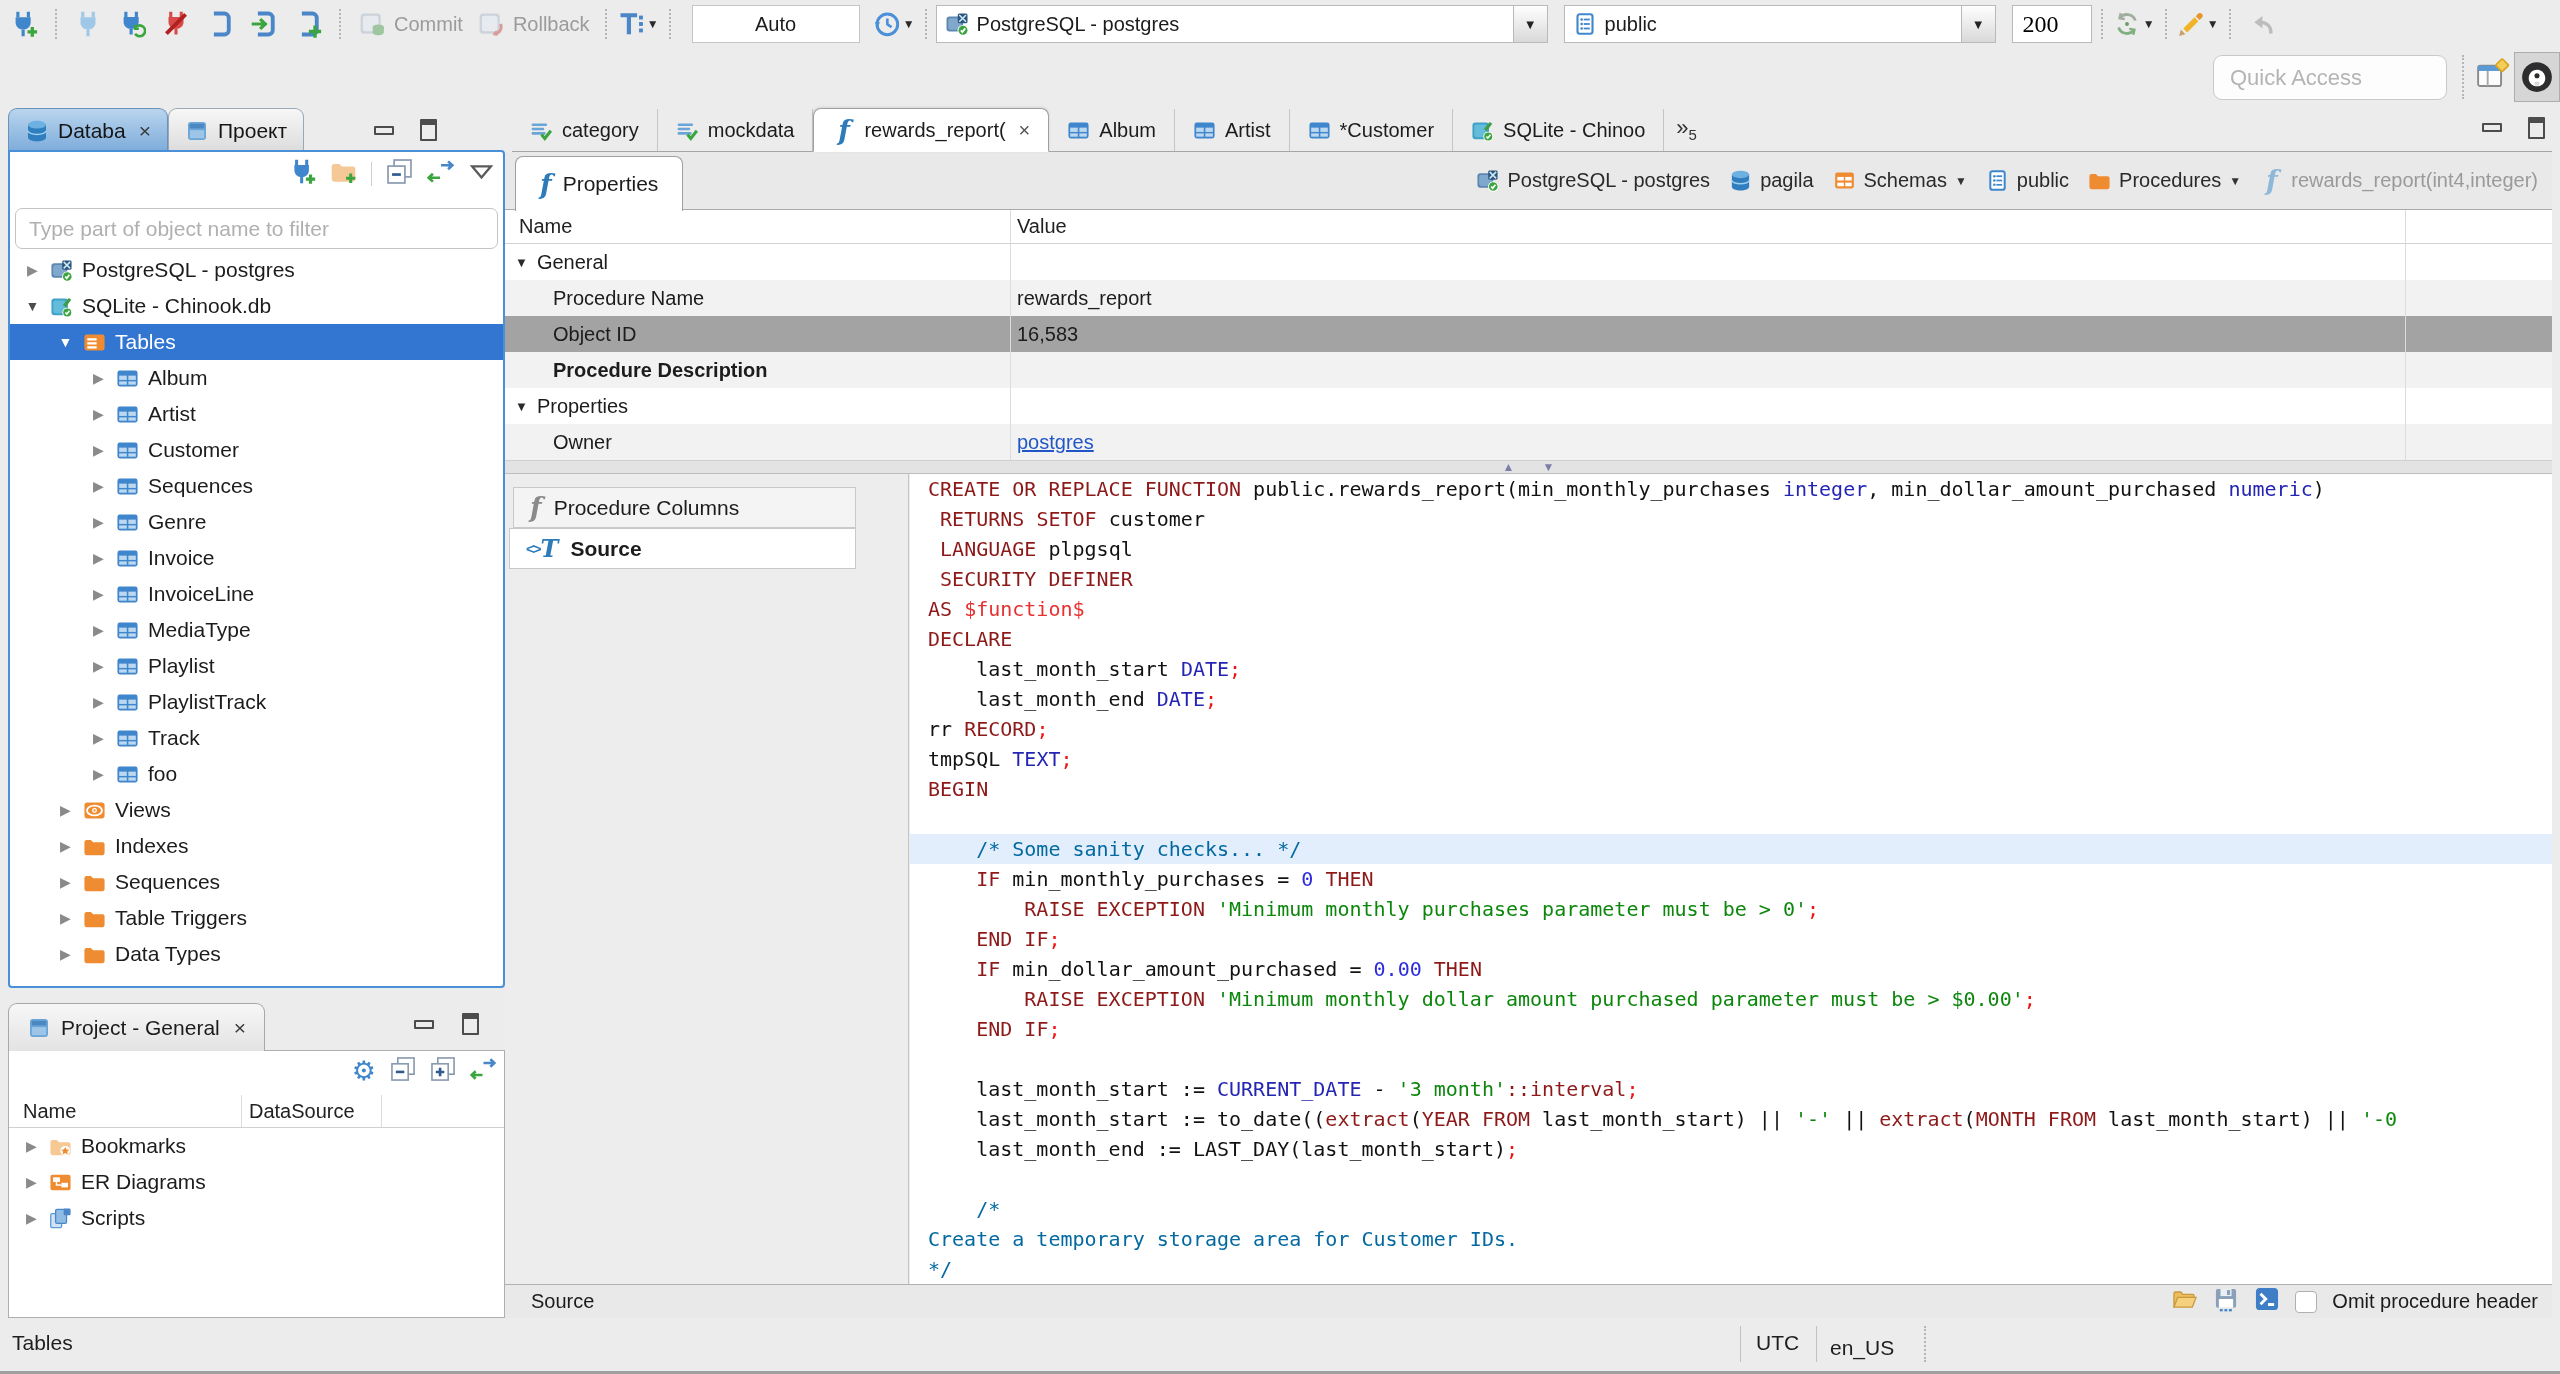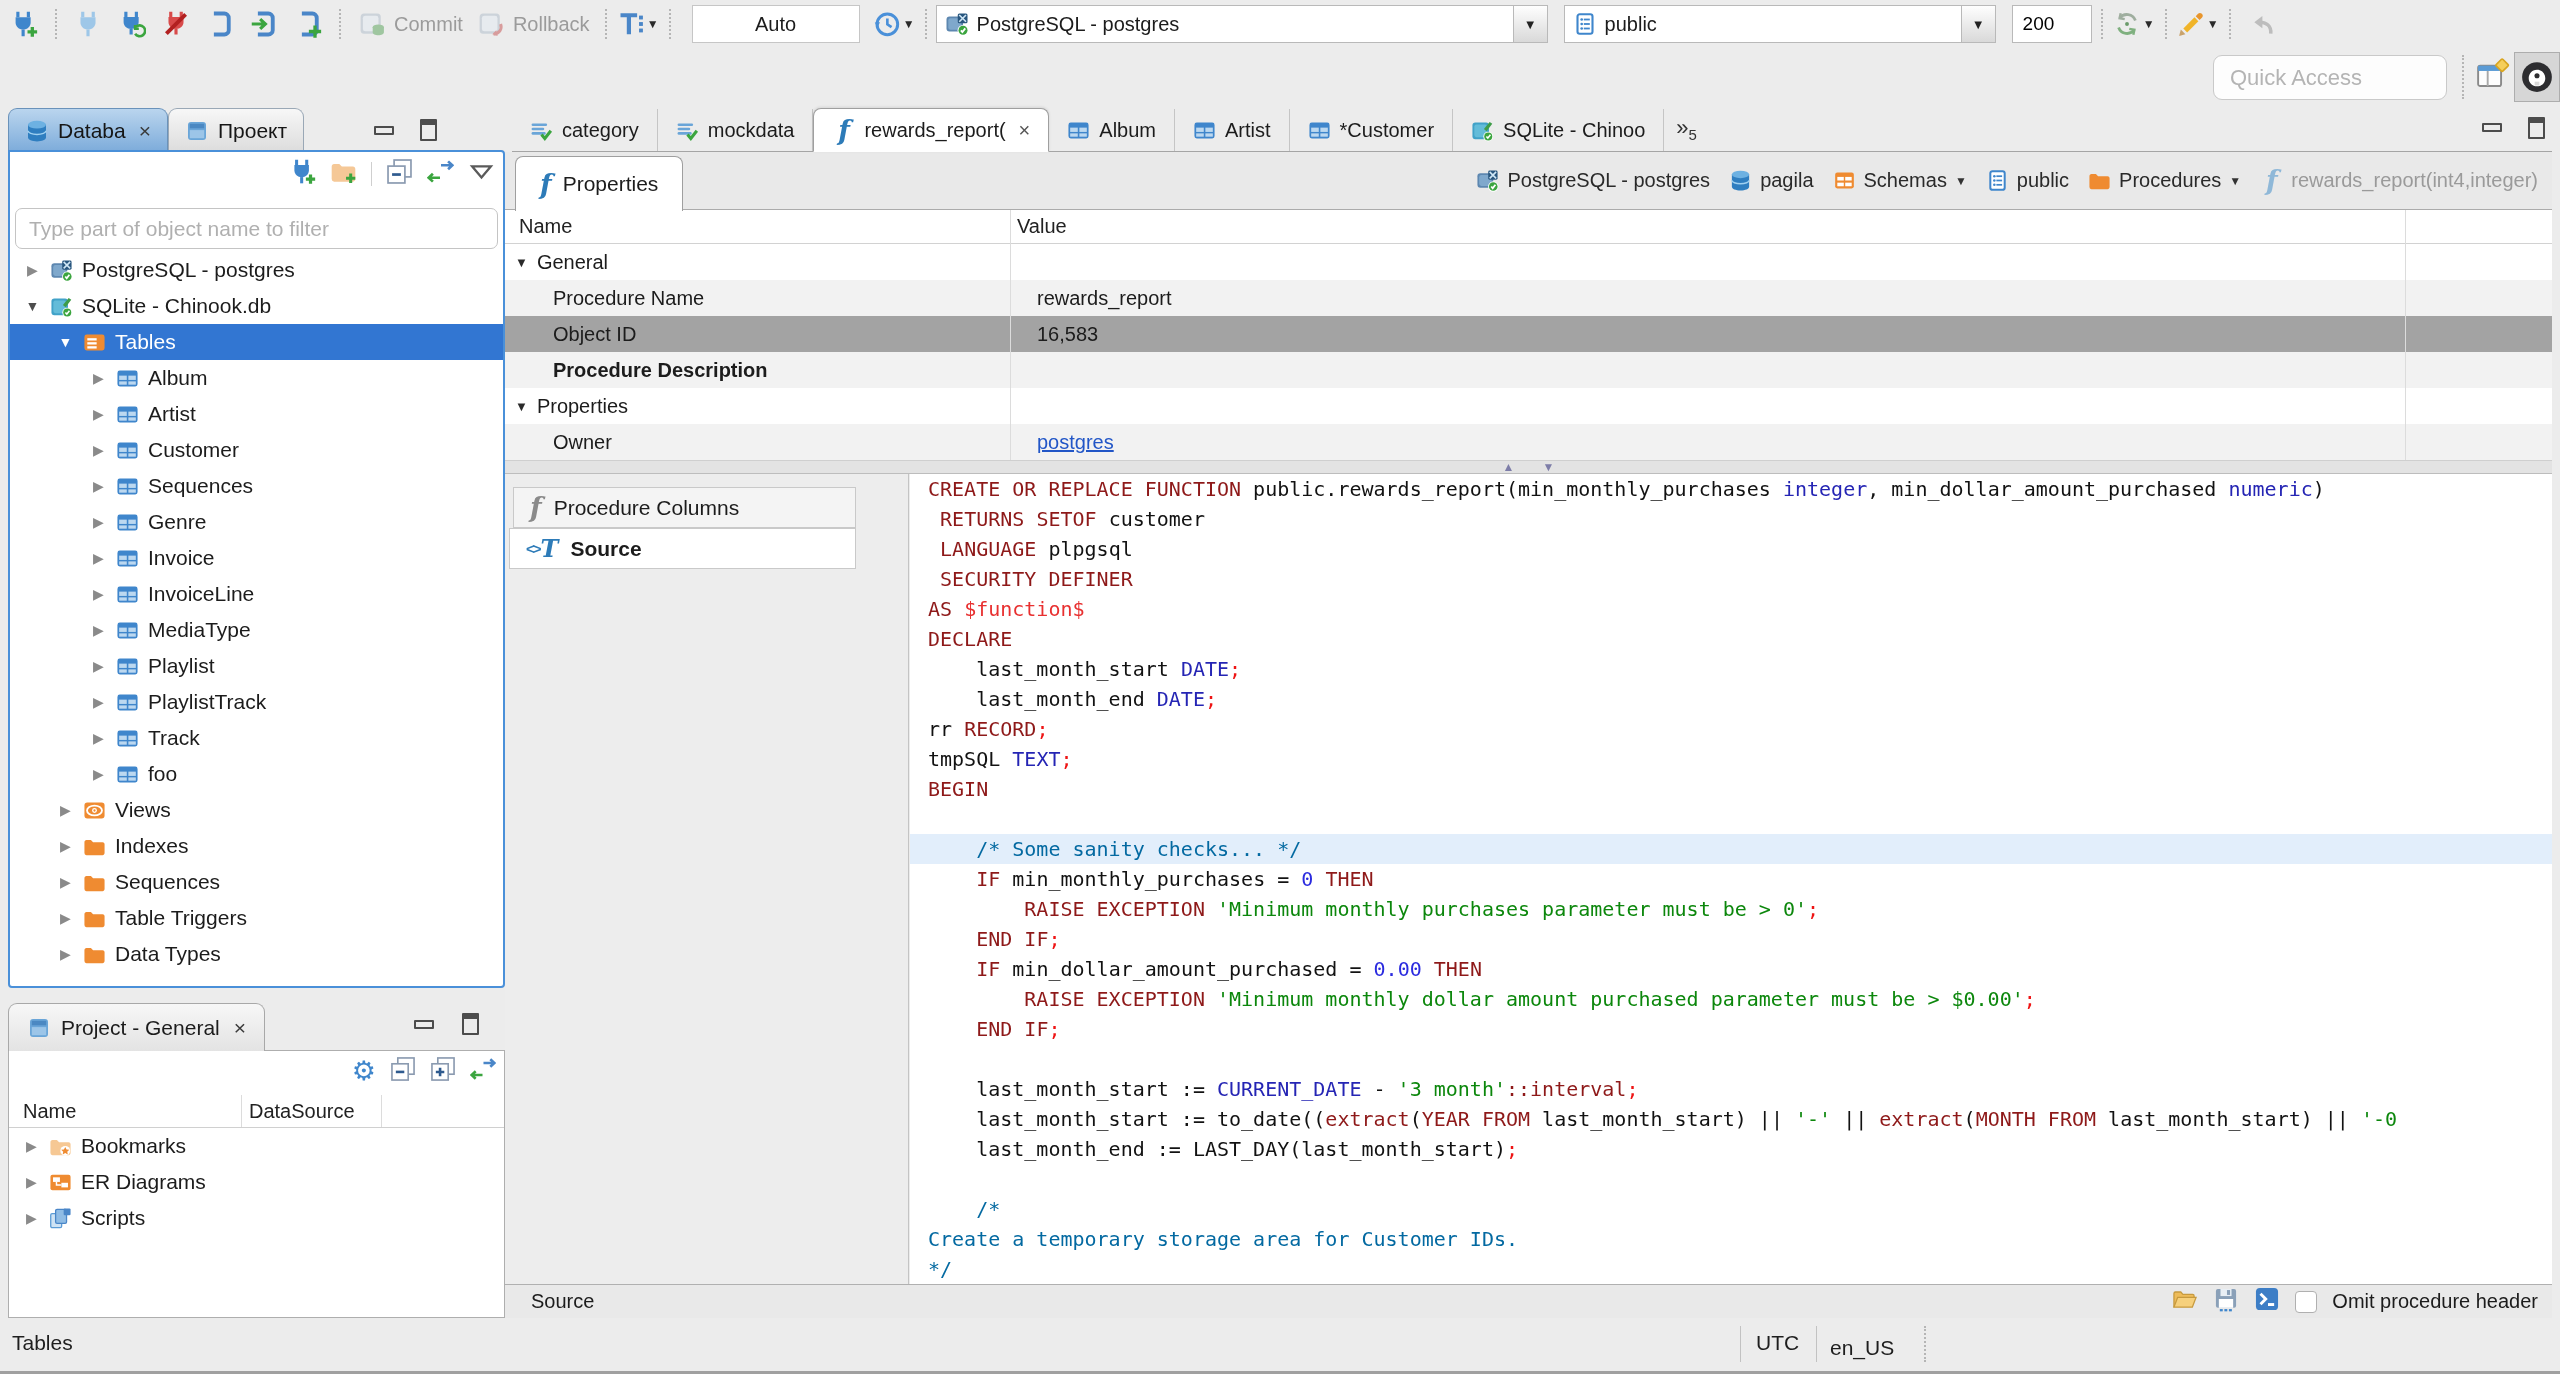--- a/index.html
+++ b/index.html
@@ -14,21 +14,21 @@
 .toolbar{position:absolute;left:0;top:0;width:2560px;height:48px;display:flex;align-items:center;padding-left:2px}
 .tbtn{display:inline-flex;align-items:center;justify-content:center;width:44px;height:42px;flex:none}
 .tbtn .icon{width:28px;height:28px}
 .tsep{width:0;height:30px;border-left:2px dotted #b5b5b5;margin:0 9px;flex:none}
 .tlabel{font-size:20px;color:#9b9b9b;margin:0 6px 0 0}
 .ddarrow{font-size:12px;color:#2a2a2a;margin-left:2px}
 .auto-box{width:168px;height:38px;background:#fff;border:1px solid #c6c6c6;display:flex;align-items:center;justify-content:center;font-size:20px;margin:0 12px;flex:none}
 .combo{height:38px;background:#fff;border:1px solid #b9b9b9;display:flex;align-items:center;padding-left:8px;gap:8px;font-size:20px;flex:none;margin-right:16px}
 .combo .cval{white-space:nowrap;overflow:hidden}
 .combo .drop{width:34px;height:36px;margin-left:auto;border-left:1px solid #b9b9b9;background:linear-gradient(#fefefe,#d9d9d9);display:flex;align-items:center;justify-content:center;font-size:13px;color:#222;flex:none}
-.num-input{width:80px;height:38px;border:1px solid #b9b9b9;background:#fff;font-size:19px;padding:0 10px;font-family:Liberation Sans, sans-serif;flex:none}
+.num-input{width:80px;height:38px;border:1px solid #b9b9b9;background:#fff;font-size:24px;padding:0 10px;font-family:Liberation Serif, serif;flex:none}
 
 .qa-input{position:absolute;left:2213px;top:55px;width:234px;height:45px;border:1px solid #c9c9c9;border-radius:9px;background:#fdfdfd;font-size:22px;color:#6a6a6a;padding:0 16px;font-family:inherit}
 .qa-input::placeholder{color:#b4b4b4}
 .qa-sep{position:absolute;left:2462px;top:55px;height:44px;border-left:2px dotted #b5b5b5}
 .persp-btn{position:absolute;left:2476px;top:58px}
 .beaver-btn{position:absolute;left:2514px;top:52px;width:46px;height:50px;background:#d6d6d6;border:1px solid #adadad;display:flex;align-items:center;justify-content:center}
 
 .left-tabs{position:absolute;left:8px;top:108px;height:44px;display:flex;align-items:flex-end}
 .wtab{height:44px;display:flex;align-items:center;gap:9px;padding:0 16px;font-size:21px;border:1px solid #9aa8b6;border-bottom:none;border-radius:9px 9px 0 0;background:linear-gradient(#f7f7f7,#dcdcdc);color:#161616}
 .wtab.active{background:linear-gradient(#bad5ee,#7cabda);border-color:#6a92ba}
@@ -84,21 +84,21 @@
 .ghead{position:absolute;left:0;top:0;right:0;height:34px;border-bottom:1px solid #d2d2d2;font-size:20px;color:#222;background:#fff}
 .ghead .h1{position:absolute;left:14px;top:5px}
 .ghead .h2{position:absolute;left:512px;top:5px}
 .grows{position:absolute;left:0;top:34px;right:0;bottom:0;font-size:20px}
 .prow{position:absolute;left:0;right:0;height:36px}
 .prow.stripe{background:#f2f2f2}
 .prow.sel{background:#a3a3a3}
 .prow .nm{position:absolute;left:10px;top:0;height:36px;display:flex;align-items:center;gap:9px}
 .prow .nm.ind{left:48px}
 .prow .nm.bold{font-weight:bold}
-.prow .val{position:absolute;left:532px;top:0;height:36px;display:flex;align-items:center}
+.prow .val{position:absolute;left:512px;top:0;height:36px;display:flex;align-items:center}
 .prow .val .lnk{color:#2256c7;text-decoration:underline}
 .gexp{font-size:13px;color:#2a2a2a}
 .gv{position:absolute;top:0;bottom:0;width:1px;background:#dcdcdc;z-index:3}
 
 .sash{position:absolute;left:505px;top:460px;right:8px;height:14px;background:#e3e3e3;border-top:1px solid #cfcfcf;border-bottom:1px solid #bdbdbd;display:flex;justify-content:center;align-items:center;gap:28px;font-size:12px;color:#7d7da8;z-index:2}
 
 .stabs{position:absolute;left:505px;top:474px;width:404px;height:810px;background:#ededed;border-right:1px solid #c4c4c4}
 .stab{position:absolute;display:flex;align-items:center;gap:12px;font-size:21px;padding-left:16px}
 .stab.pc{left:8px;right:52px;top:13px;height:41px;background:#f4f4f4;border:1px solid #c9c9c9;color:#1c1c1c}
 .stab.src{left:4px;right:52px;top:54px;height:41px;background:#fff;border:1px solid #c9c9c9;font-weight:bold}

